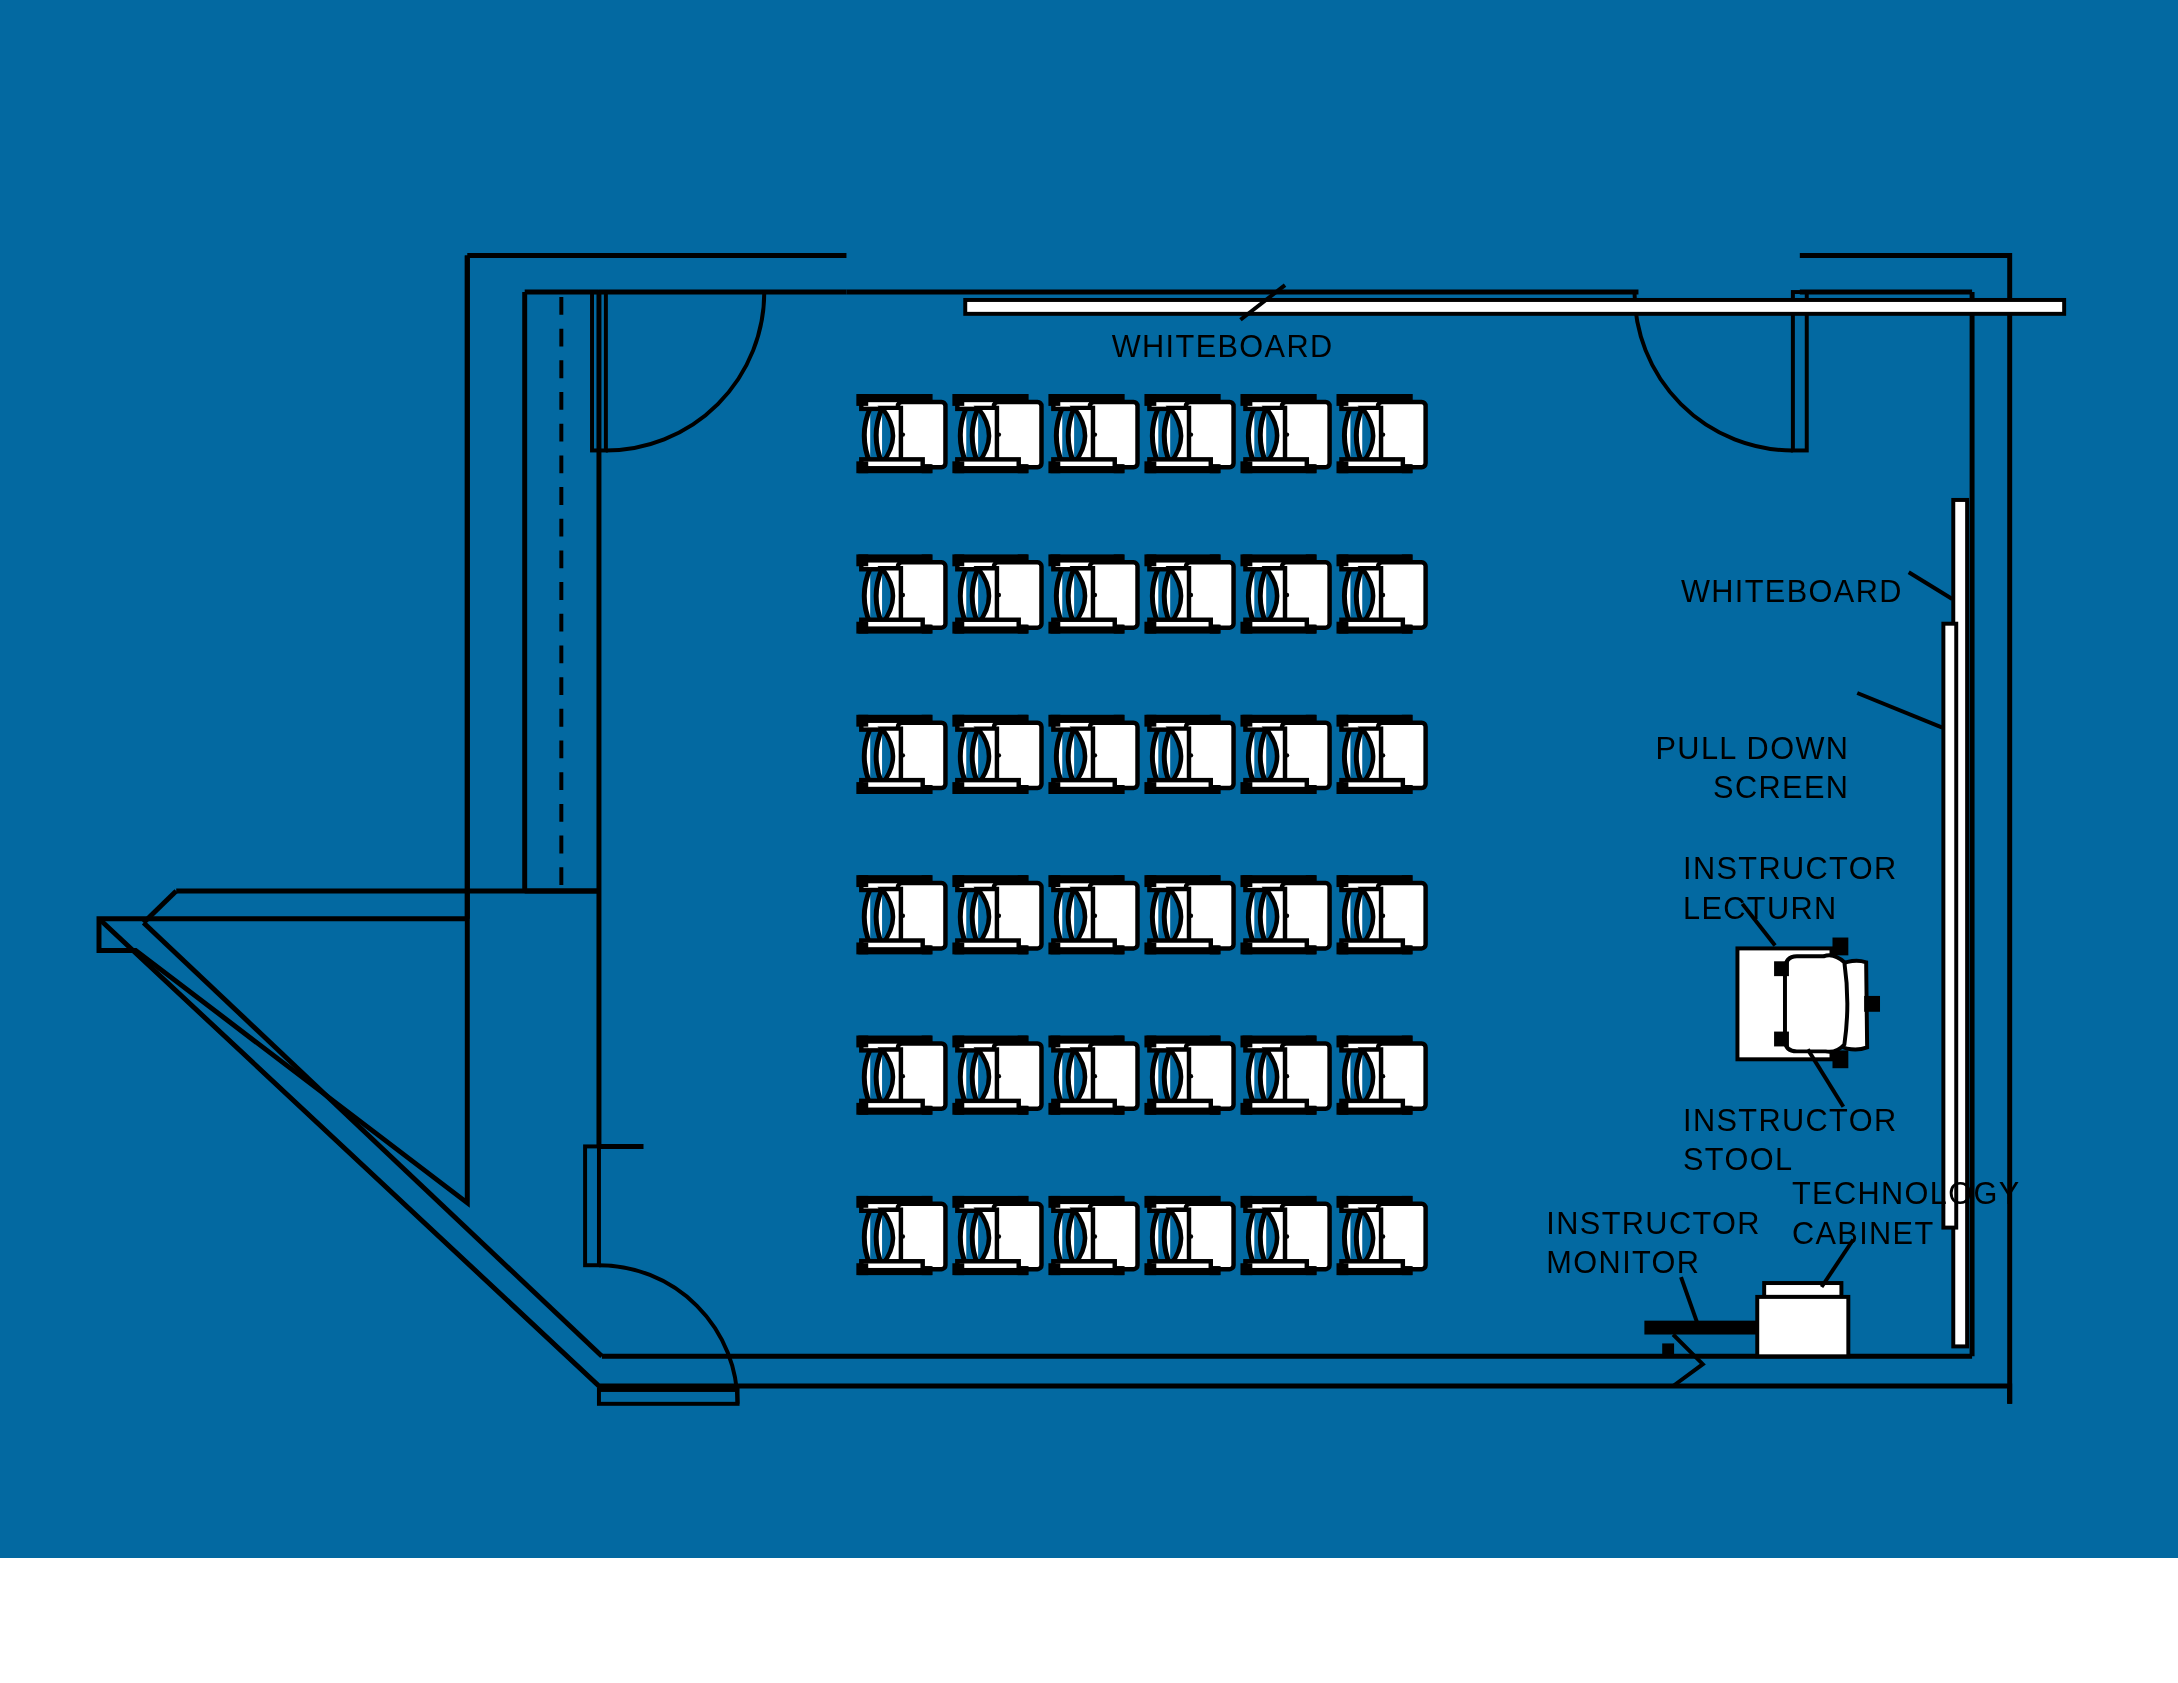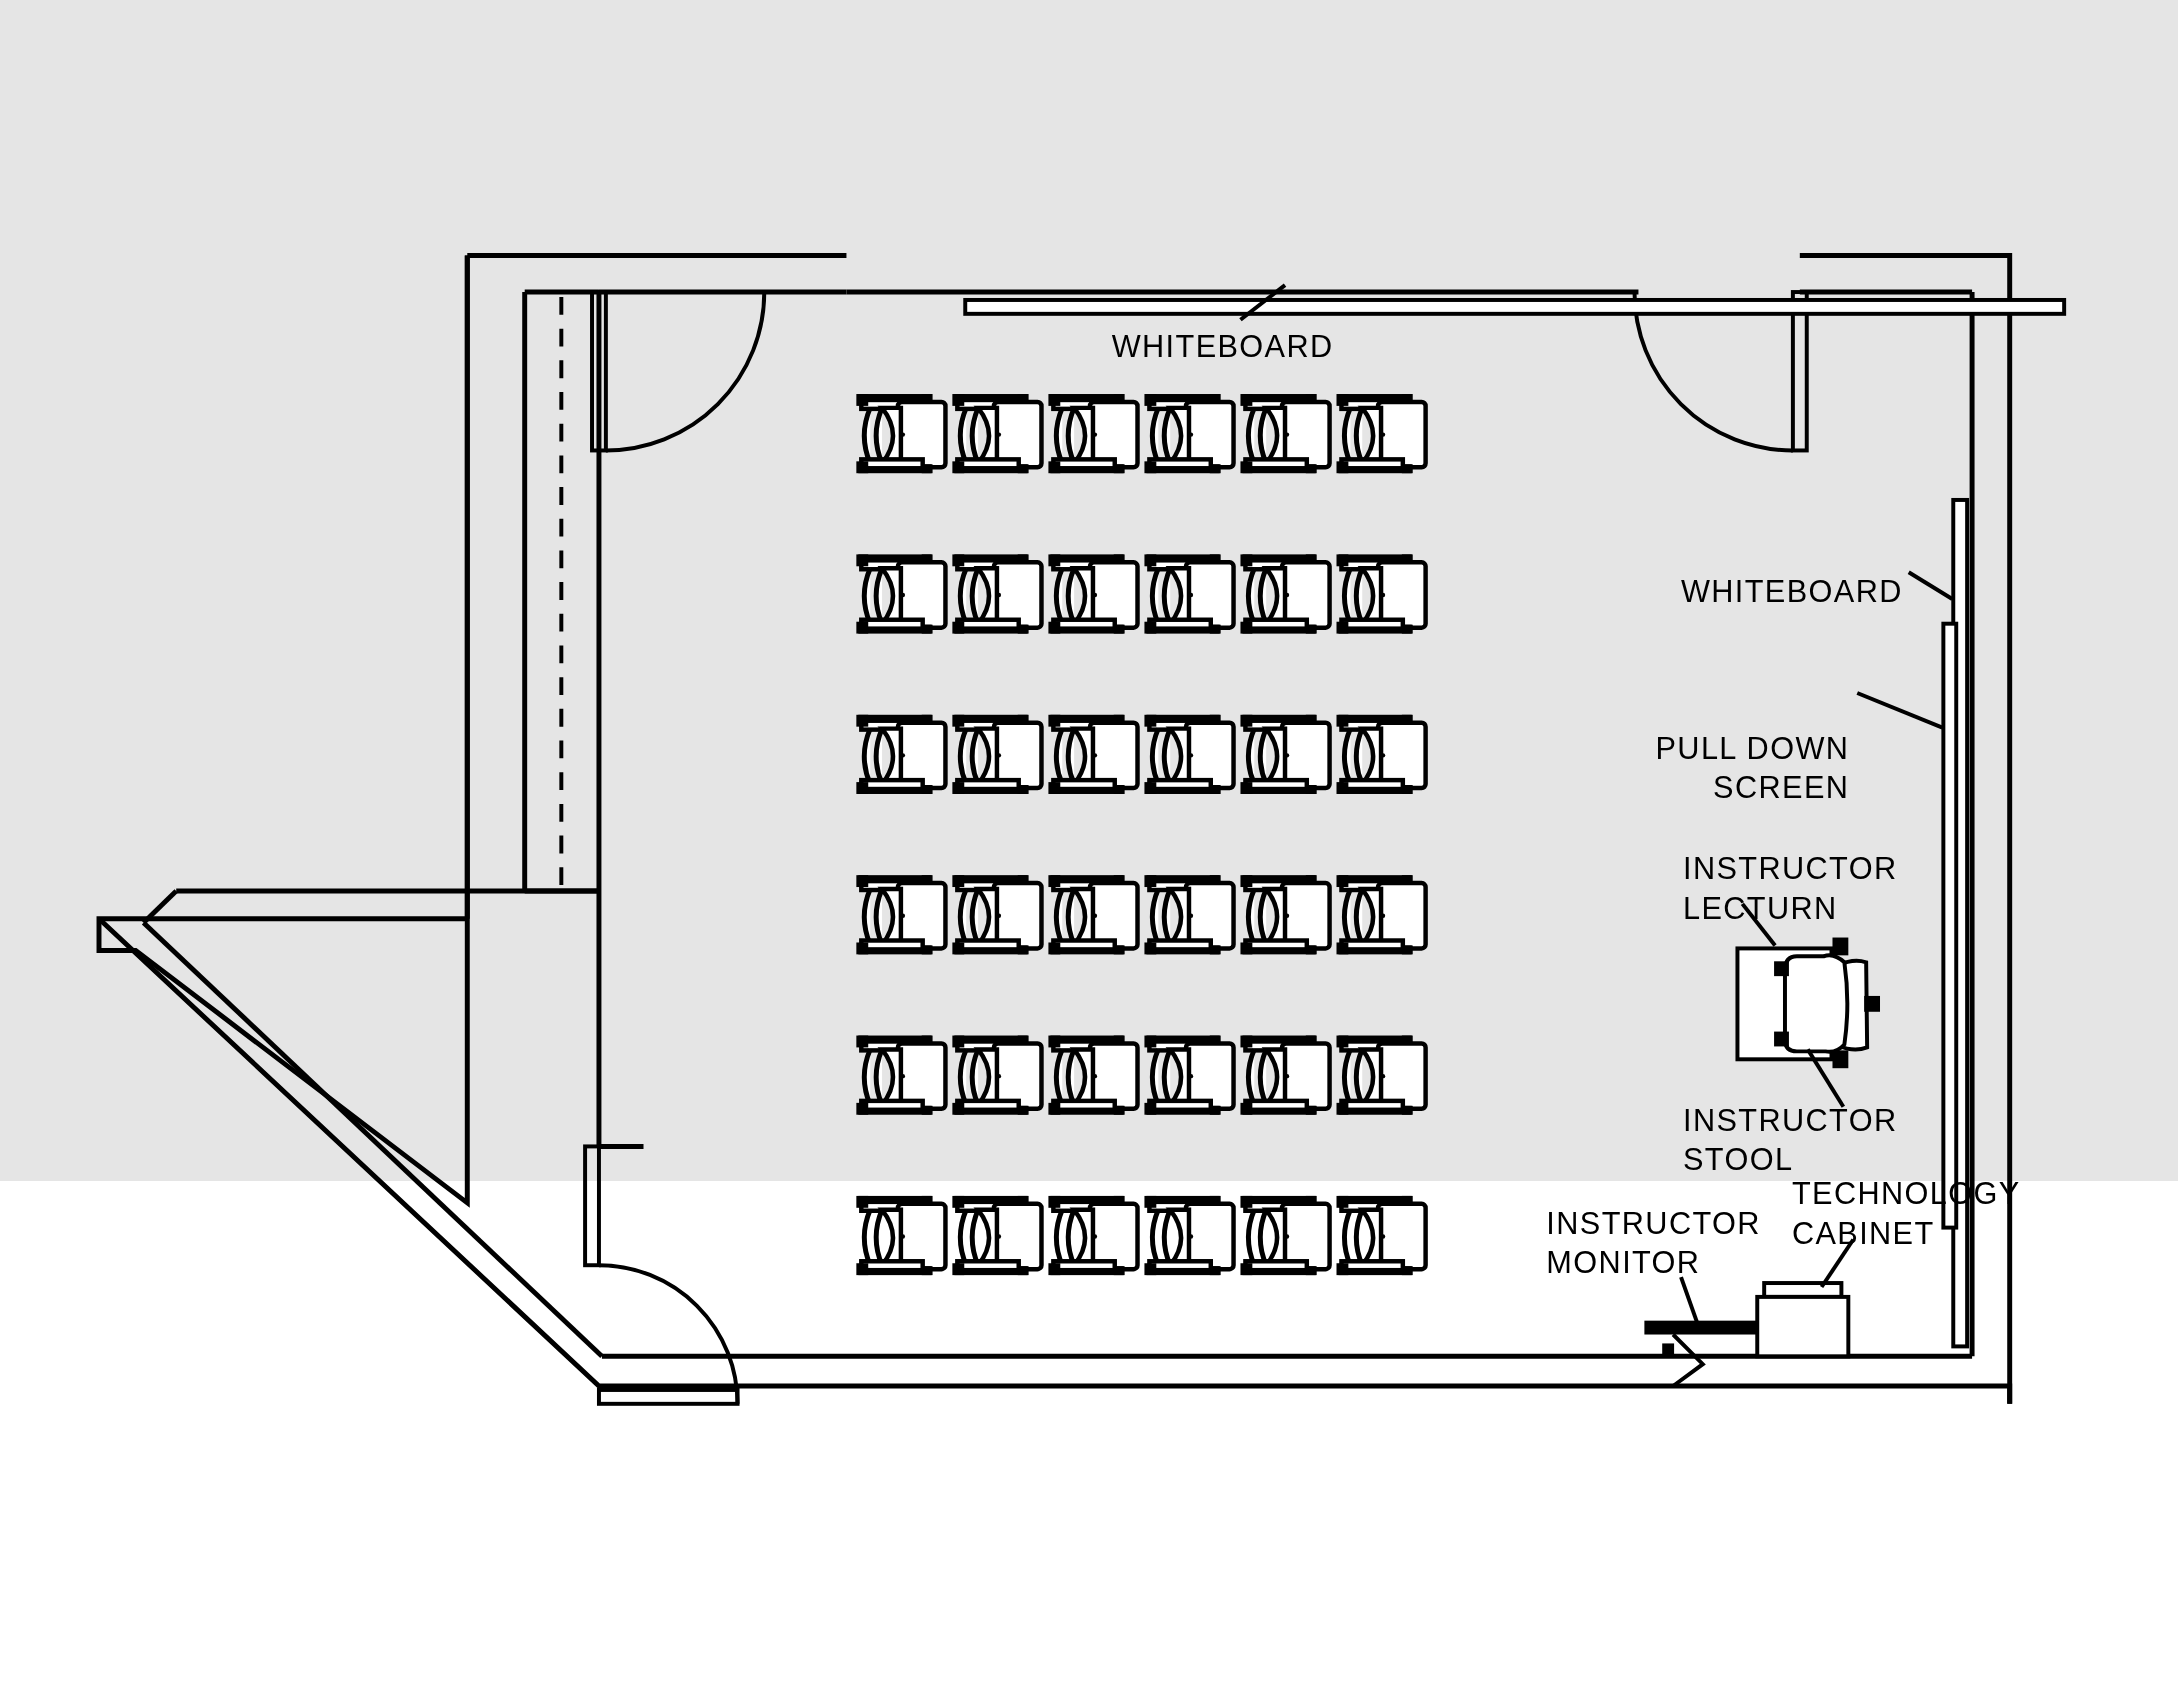--- a/index.html
+++ b/index.html
@@ -9,22 +9,22 @@
   }
   body {
     width: 2178px;
     height: 1683px;
     font-family: "Liberation Sans", sans-serif;
     overflow: hidden;
   }
   #floorplan-root {
     position: relative;
     width: 2178px;
-    height: 1181px;
-    background: #e5e5e5;
+    height: 1558px;
+    background: #0369a1;
   }
   svg#plan {
     position: absolute;
     top: 0;
     left: 0;
     width: 2178px;
     height: 1683px;
     display: block;
   }
   .wall       { fill: none; stroke: #000000; stroke-width: 5; stroke-linejoin: miter; }

